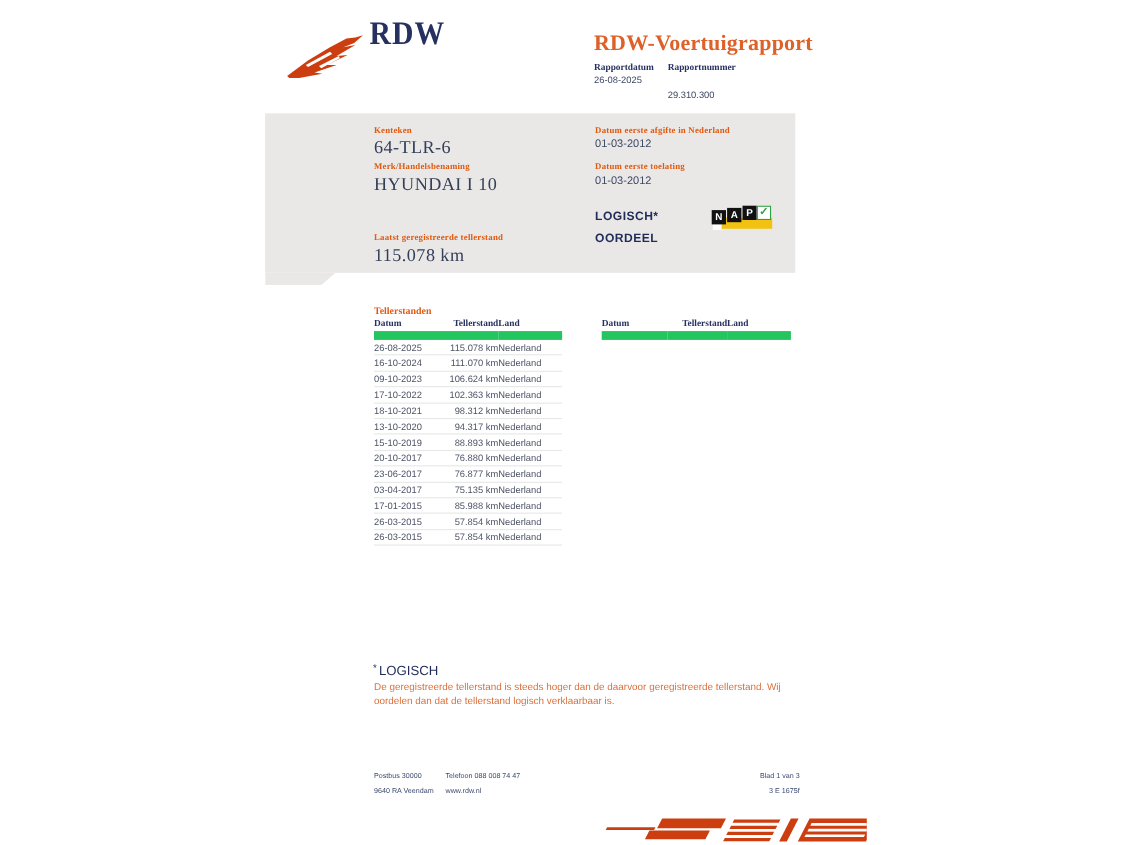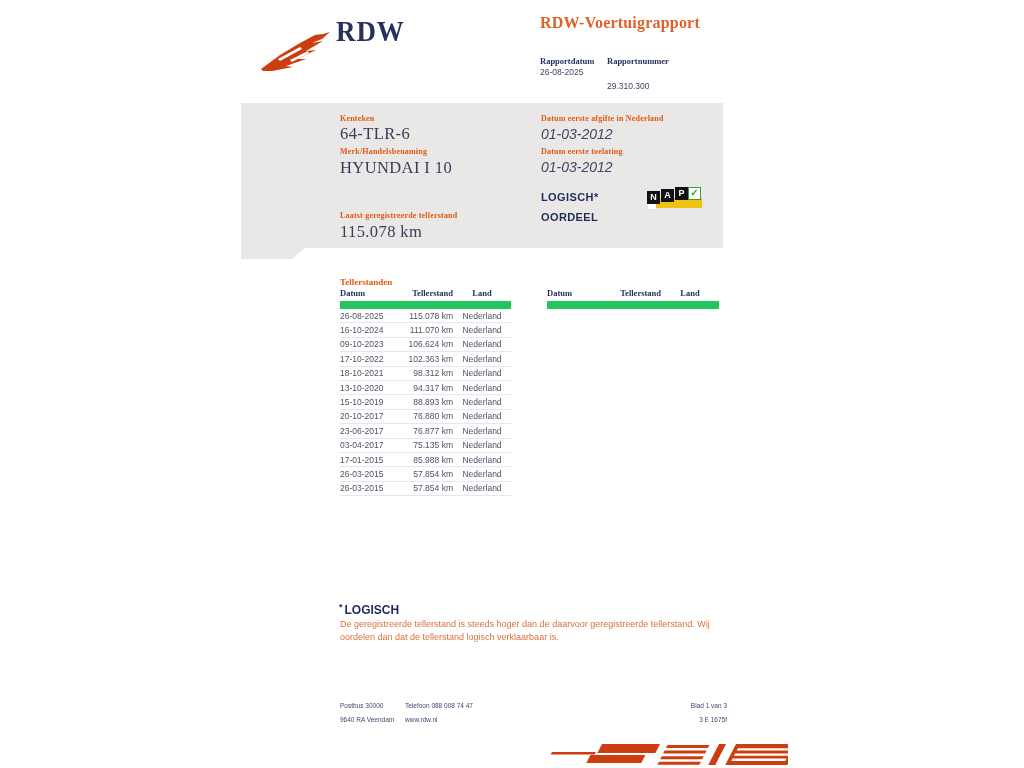--- a/index.html
+++ b/index.html
@@ -6,52 +6,52 @@
   body{
     width:1024px;height:768px;position:relative;background:#ffffff;
     font-family:"Liberation Sans",sans-serif;overflow:hidden;
   }
   .abs{position:absolute;}
   .serif{font-family:"Liberation Serif",serif;}
 
   
   .wordmark{left:336px;top:14px;font-size:30px;font-weight:bold;color:#26315f;
     transform:scaleX(.9);transform-origin:left top;letter-spacing:1px;}
-  .doc-title{left:540px;top:14px;font-size:16px;font-weight:bold;color:#dd6128;letter-spacing:.2px;}
+  .doc-title{left:540px;top:28px;font-size:20px;font-weight:bold;color:#dd6128;letter-spacing:.2px;}
   .meta-label{font-size:8.5px;font-weight:bold;color:#26315f;}
   .meta-value{font-size:8.5px;color:#3c4763;}
 
   
   .panel{left:241px;top:103px;width:482px;height:145px;background:#eae8e7;}
   .panel-tab{left:241px;top:248px;width:64px;height:11px;background:#eae8e7;
     clip-path:polygon(0 0,100% 0,80% 100%,0 100%);}
   .field-label{font-size:8px;font-weight:bold;color:#e05a10;letter-spacing:.2px;}
   .big-value{font-size:16.5px;color:#333e58;letter-spacing:.4px;}
-  .small-value{font-size:14px;color:#3c4763;font-style:italic;}
+  .small-value{font-size:10px;color:#3c4763;}
   .oordeel{font-size:11px;font-weight:bold;color:#1f2c58;line-height:20px;letter-spacing:.4px;}
 
   
   .nap{left:646px;top:185px;width:56px;height:25px;}
   .nap-gold{position:absolute;left:6px;top:13px;width:50px;height:10px;background:#f2c213;}
   .nap-sq{position:absolute;width:13px;height:13px;background:#111111;color:#ffffff;
     font-size:9px;font-weight:bold;text-align:center;line-height:13px;}
   .nap-check{position:absolute;width:13px;height:13px;background:#ffffff;border:1.5px solid #2fa043;
     box-sizing:border-box;color:#2fa043;font-size:10px;font-weight:bold;text-align:center;line-height:10px;}
   .nap-white{position:absolute;left:2px;top:16px;width:8px;height:8px;background:#ffffff;}
 
   
   .section-title{font-size:9px;font-weight:bold;color:#e05a10;}
   table{border-collapse:collapse;table-layout:fixed;font-family:"Liberation Sans",sans-serif;}
   th{font-family:"Liberation Serif",serif;font-size:8.5px;font-weight:bold;color:#26315f;
      border-bottom:8px solid #22c55e;padding:0 0 3px 0;vertical-align:bottom;}
   td{font-size:8.5px;color:#4c5365;height:13.4px;border-bottom:1px solid #e7e7e7;padding:0;vertical-align:middle;}
-  .c-datum{text-align:left;} .c-tell{text-align:right;} .c-land{text-align:center;}
-
-  
-  .fn-title{font-size:12px;font-weight:bold;color:#1f2c58;text-align:center;}
+  .c-datum{text-align:left;} .c-tell{text-align:right;} .c-land{text-align:left;}
+
+  
+  .fn-title{font-size:12px;font-weight:normal;color:#1f2c58;text-align:center;}
   .fn-star{font-size:9px;vertical-align:4px;margin-right:2px;}
   .fn-text{font-size:9px;line-height:12.8px;color:#db703c;width:392px;}
 
   
   .ft{font-size:6.5px;color:#3d4a70;line-height:14px;}
   .ft-right{text-align:right;}
 </style>
 </head>
 <body>
 

